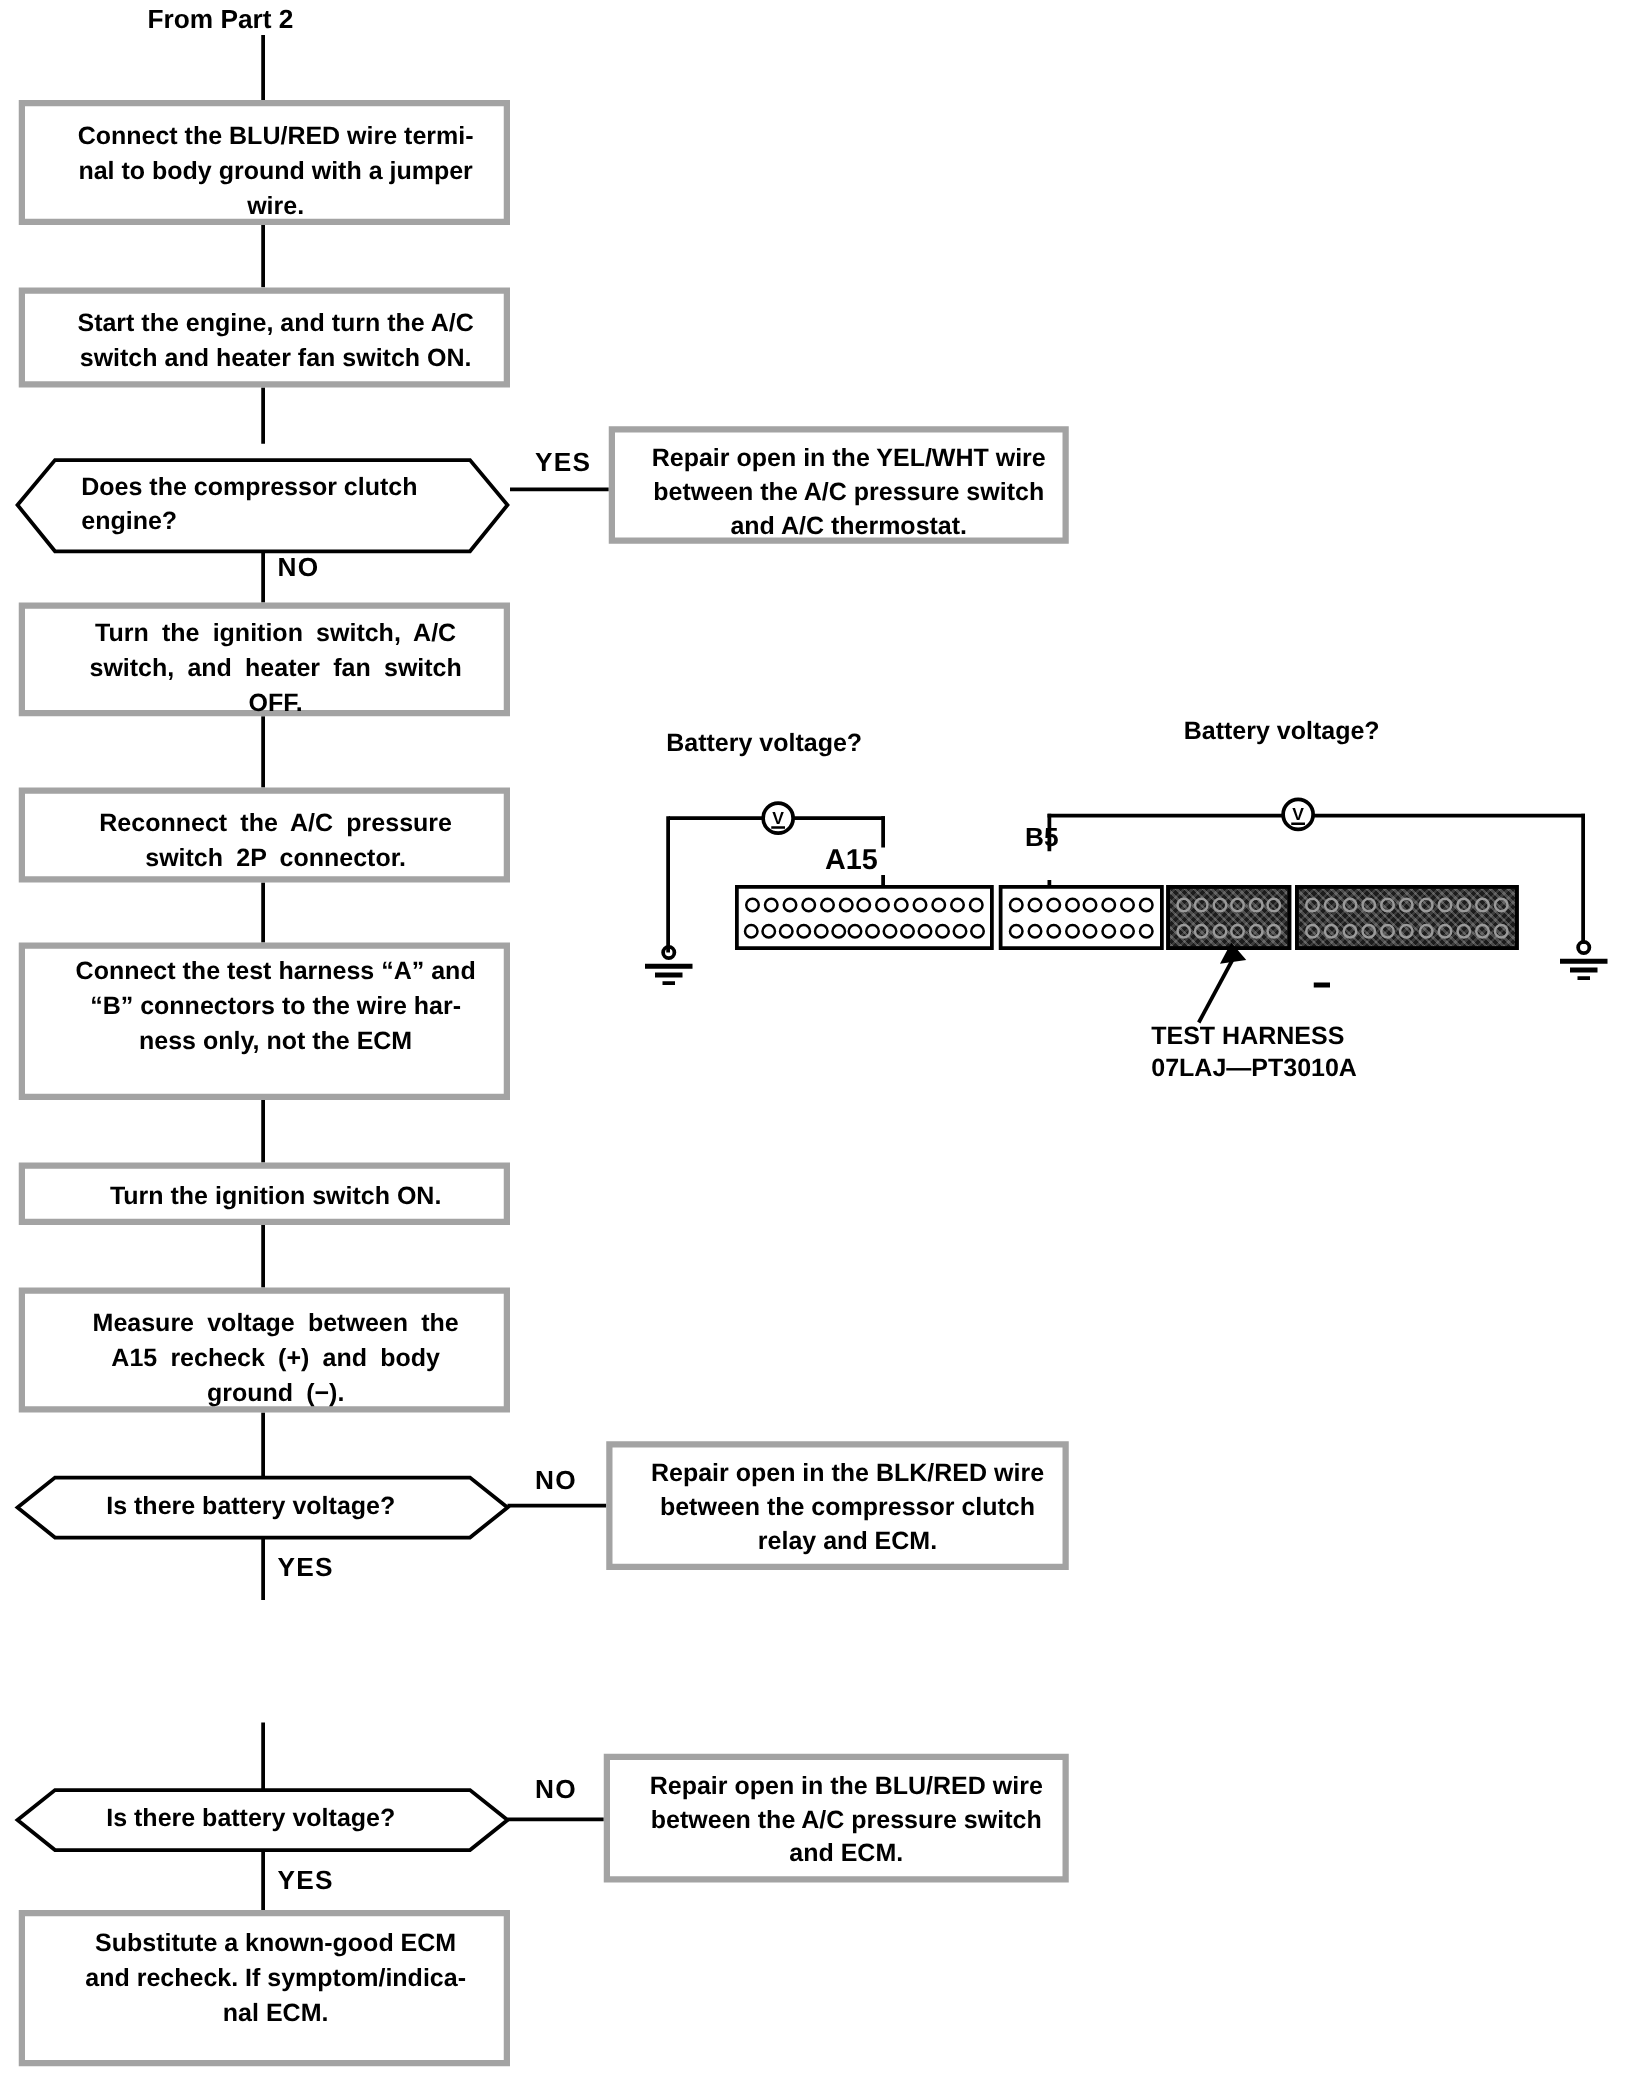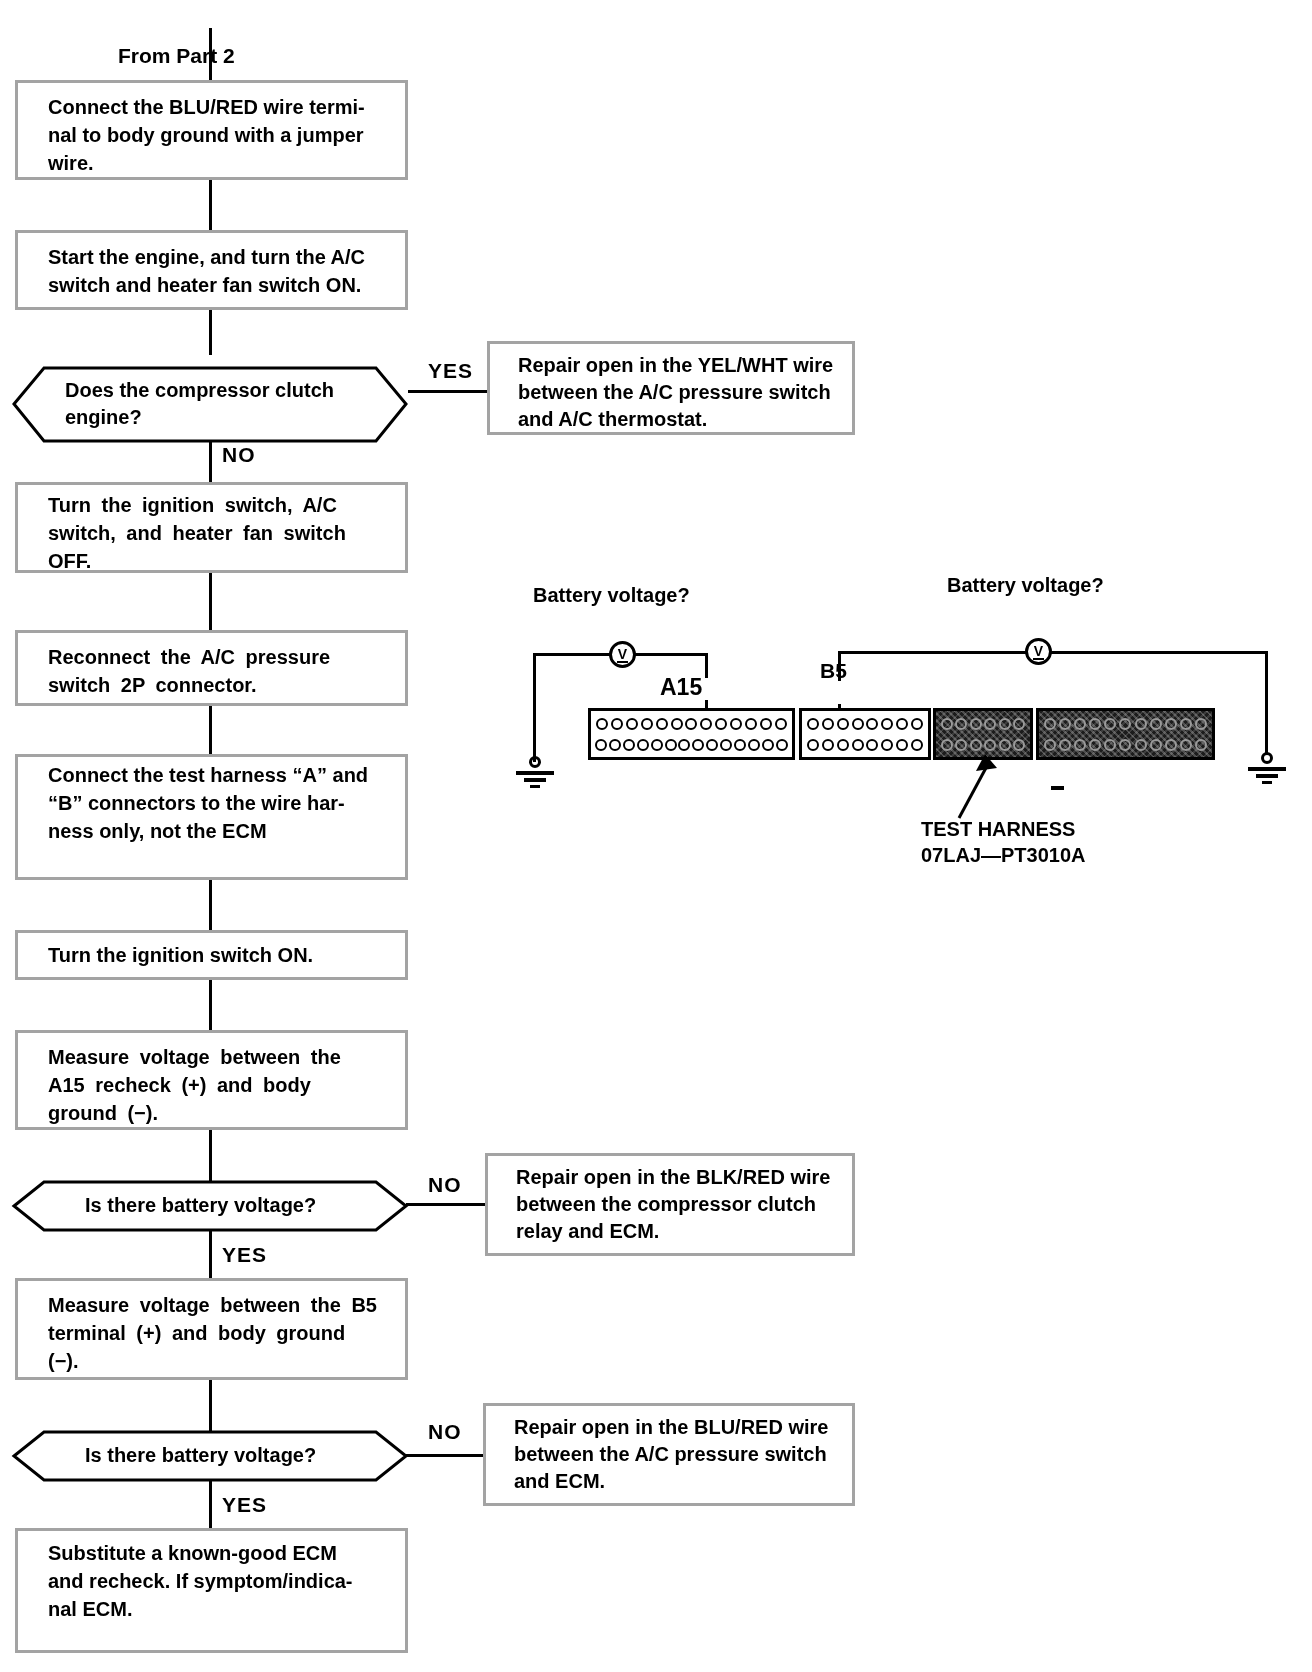--- a/index.html
+++ b/index.html
@@ -1,19 +1,19 @@
 <!DOCTYPE html>
 <html><head>
 <meta charset="utf-8">
 <style>
   html,body{margin:0;padding:0;background:#fff;}
   .stage{position:relative;width:1312px;height:1672px;background:#fff;overflow:hidden;
          font-family:"Liberation Sans",sans-serif;color:#000;}
-  .pbox{position:absolute;border:3px solid #a3a3a3;background:#fff;box-sizing:border-box;
-        padding:10px 12px 6px 30px;font-weight:bold;font-size:20px;line-height:28px;}
+  .pbox{position:absolute;border:5px solid #a3a3a3;background:#fff;box-sizing:border-box;
+        padding:10px 12px 6px 30px;font-weight:bold;font-size:20px;line-height:28px;text-align:center;}
   .rbox{padding:8px 12px 6px 28px;line-height:27px;}
   .jspace{word-spacing:5px;}
   .vline{position:absolute;width:3px;background:#000;}
   .hline{position:absolute;height:3px;background:#000;}
   .branch{position:absolute;font-weight:bold;font-size:21px;letter-spacing:1px;}
   .hexwrap{position:absolute;}
   .hexwrap svg{position:absolute;left:0;top:0;overflow:visible;}
   .hextext{position:absolute;font-weight:bold;font-size:20px;line-height:27px;}
   .fromlbl{position:absolute;font-weight:bold;font-size:21px;}
   .dlabel{position:absolute;font-weight:bold;font-size:20px;text-align:center;}
@@ -33,21 +33,21 @@
     background-image:repeating-linear-gradient(45deg,rgba(255,255,255,.22) 0 2px,transparent 2px 5px),
                      repeating-linear-gradient(-45deg,rgba(255,255,255,.14) 0 2px,transparent 2px 5px);}
   .shaded .pin{border-color:#9a9a9a;background:transparent;}
   .thlabel{position:absolute;font-weight:bold;font-size:20px;line-height:26px;}
 </style>
 </head>
 <body>
 
 <div class="stage">
 
-  <div class="fromlbl" style="left:118px;top:4px;margin-top:40px;">From Part 2</div>
+  <div class="fromlbl" style="left:118px;top:4px;">From Part 2</div>
 
   <div class="vline" style="left:209px;top:28px;height:52px;"></div>
   <div class="vline" style="left:209px;top:180px;height:50px;"></div>
   <div class="vline" style="left:209px;top:308px;height:47px;"></div>
   <div class="vline" style="left:209px;top:428px;height:56px;"></div>
   <div class="vline" style="left:209px;top:571px;height:60px;"></div>
   <div class="vline" style="left:209px;top:704px;height:52px;"></div>
   <div class="vline" style="left:209px;top:878px;height:54px;"></div>
   <div class="vline" style="left:209px;top:978px;height:54px;"></div>
   <div class="vline" style="left:209px;top:1128px;height:54px;"></div>
@@ -127,25 +127,20 @@
 
   <div class="branch" style="left:428px;top:1173px;">NO</div>
   <div class="branch" style="left:222px;top:1243px;">YES</div>
 
   <div class="pbox rbox" style="left:485px;top:1153px;width:370px;height:103px;">
     <div>Repair open in the BLK/RED wire</div>
     <div>between the compressor clutch</div>
     <div>relay and ECM.</div>
   </div>
 
-  <div class="pbox jspace" style="left:15px;top:1278px;width:393px;height:102px;">
-    <div>Measure voltage between the B5</div>
-    <div>terminal (+) and body ground</div>
-    <div>(−).</div>
-  </div>
 
   <div class="hexwrap" style="left:12px;top:1430px;width:396px;height:52px;">
     <svg width="396" height="52" viewBox="0 0 396 52">
       <polygon points="2,26 32,2 364,2 394,26 364,50 32,50" fill="#fff" stroke="#000" stroke-width="3"></polygon>
     </svg>
     <div class="hextext" style="left:73px;top:12px;">
       <div>Is there battery voltage?</div>
     </div>
   </div>
 

